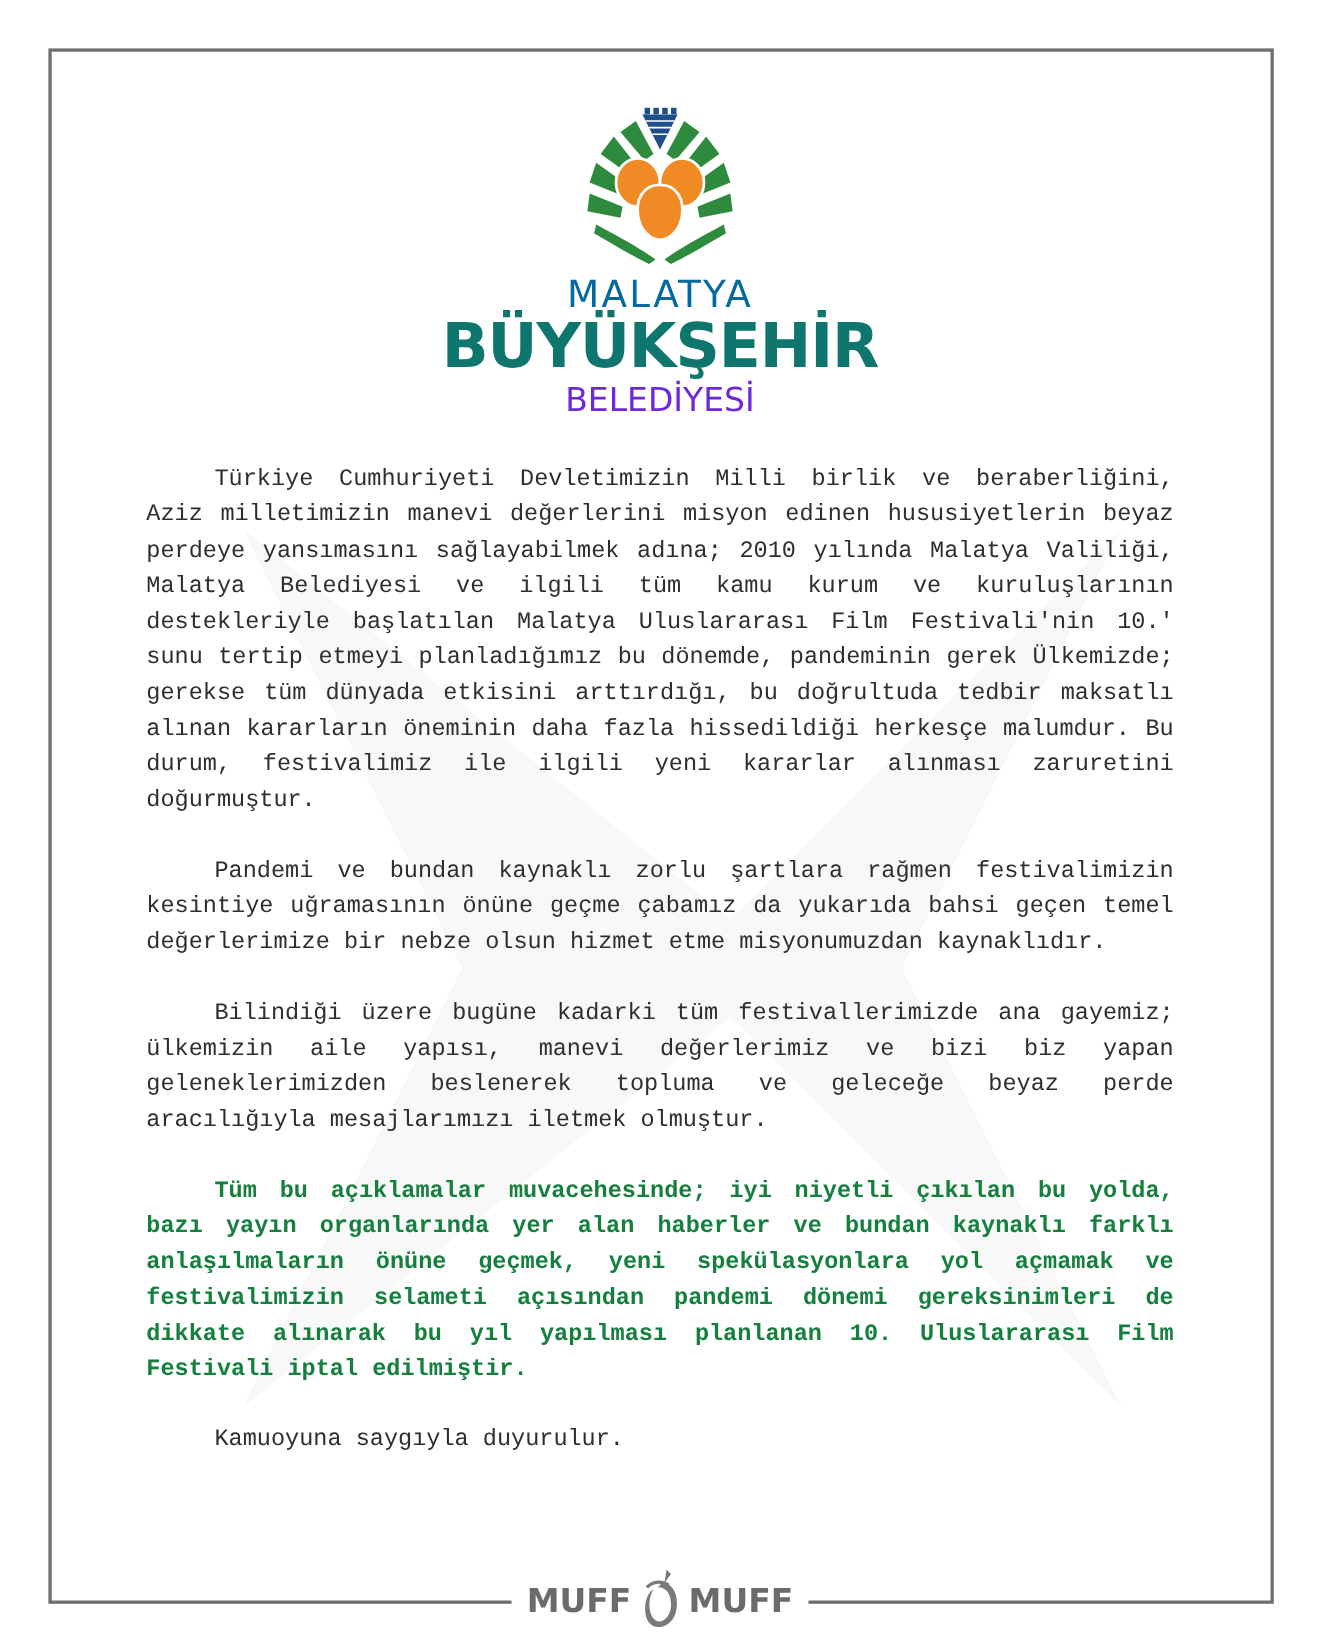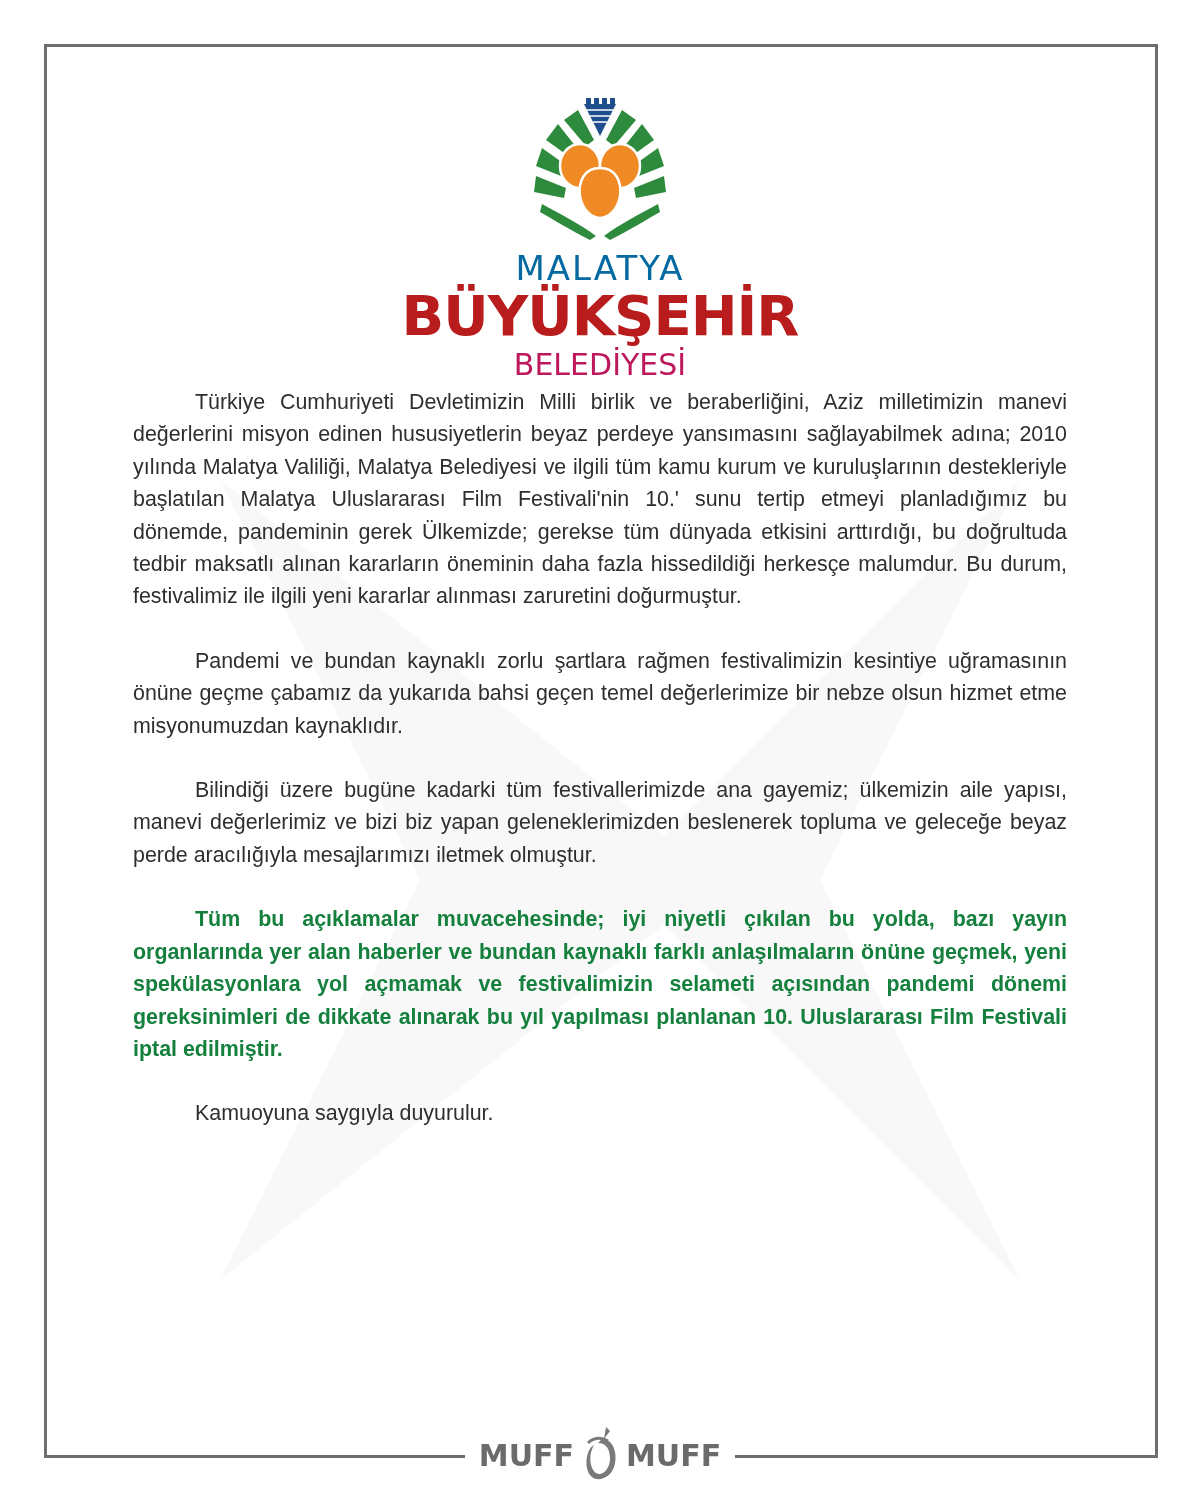--- a/index.html
+++ b/index.html
@@ -17,31 +17,31 @@
   }
   .logo {
     position:absolute; left:0; right:0; top:96px; text-align:center;
   }
   .logo svg { display:block; margin:0 auto; }
   .brand-line1 {
     font-size:34px; color:#0369a1; letter-spacing:2px; margin-top:6px; line-height:40px;
     font-family:"DejaVu Sans", sans-serif;
   }
   .brand-line2 {
-    font-size:56px; font-weight:bold; color:#b91c1c; line-height:56px; letter-spacing:-1px;
+    font-size:56px; font-weight:bold; color:#0f766e; line-height:56px; letter-spacing:-1px;
     font-family:"DejaVu Sans", sans-serif;
   }
   .brand-line3 {
-    font-size:30px; color:#be185d; line-height:38px; margin-top:2px;
+    font-size:30px; color:#6d28d9; line-height:38px; margin-top:2px;
     font-family:"DejaVu Sans", sans-serif;
   }
   .body-text {
-    position:absolute; left:133px; width:934px; top:386px;
+    position:absolute; left:133px; width:934px; top:420px;
     font-size:21.4px; line-height:32.4px; text-align:justify; color:#2e2e2e;
-    font-family:Liberation Sans, sans-serif;
+    font-family:Liberation Mono, monospace;
   }
   .body-text p { margin:0 0 32px 0; text-indent:62px; }
   .body-text p.bold { font-weight:bold; color:#15803d; }
   .body-text p.closing { text-indent:62px; margin-top:8px; }
   .footer-logo {
     position:absolute; left:0; right:0; top:1420px; height:70px;
     display:flex; align-items:center; justify-content:center; background:transparent;
   }
   .footer-inner {
     display:flex; align-items:center; gap:6px; background:#ffffff; padding:0 14px;

